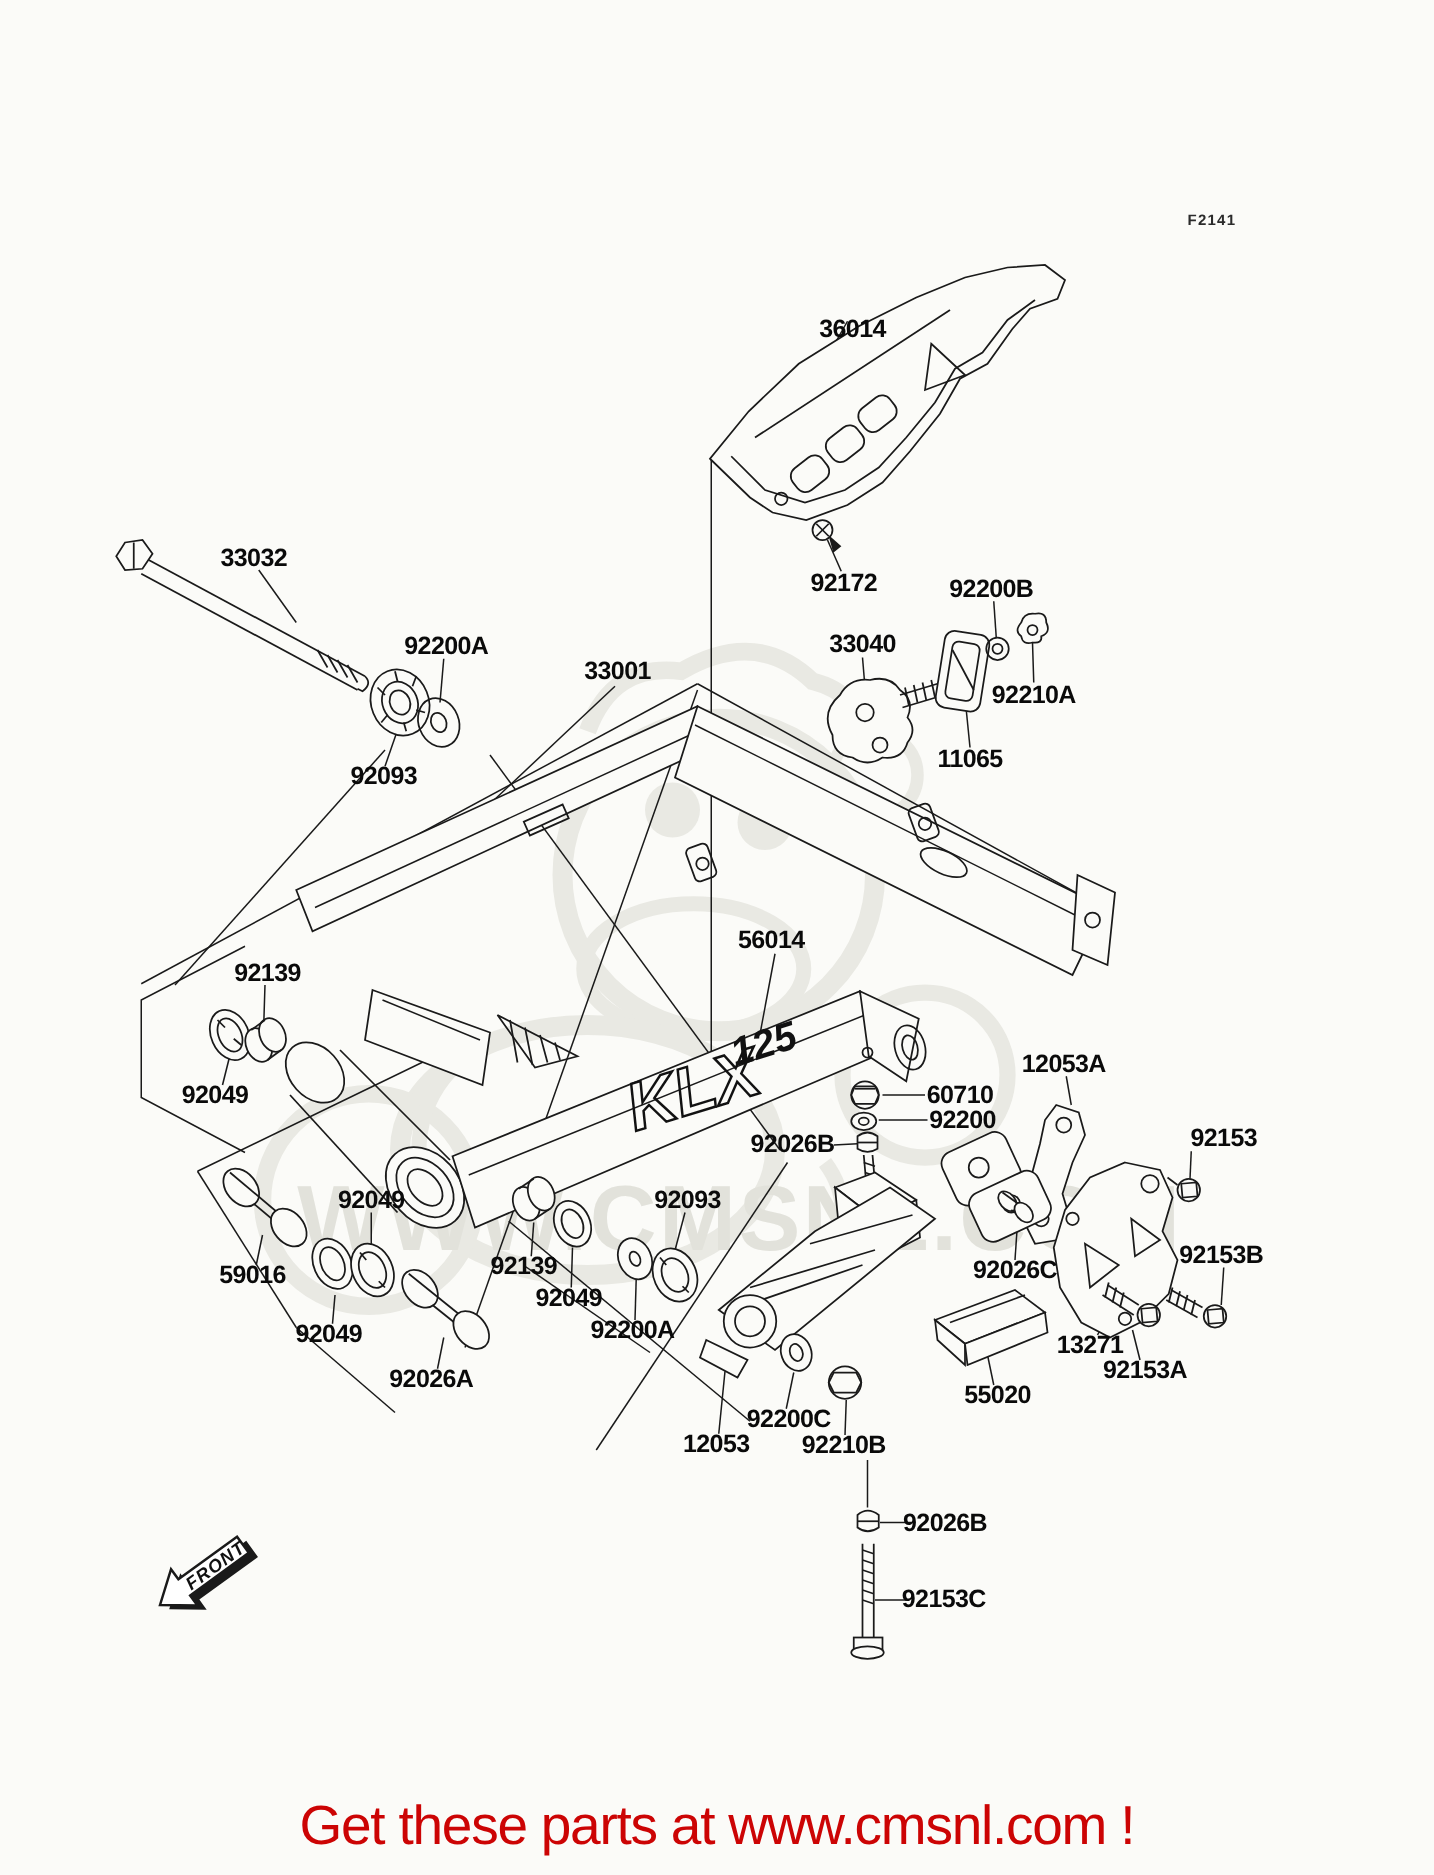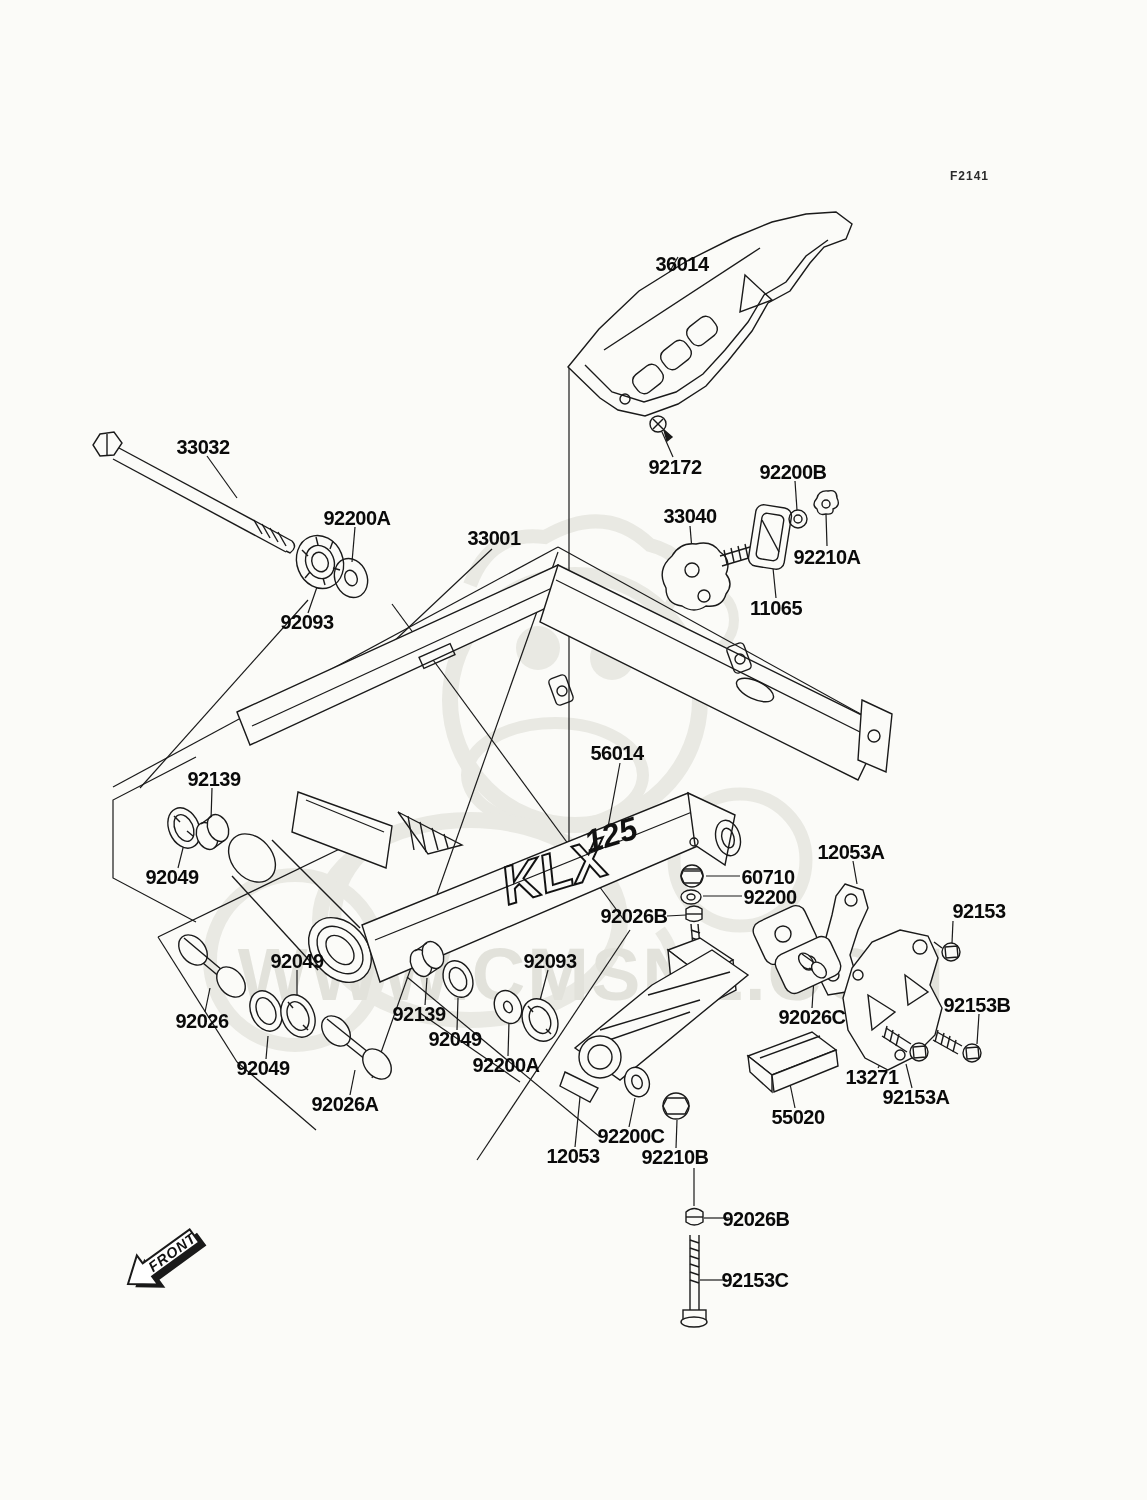--- a/index.html
+++ b/index.html
@@ -410,31 +410,34 @@
       <div class="part-label" style="left: 617px; top: 753px; text-align: center;">56014</div>
       <div class="part-label" style="left: 214px; top: 779px;">92139</div>
       <div class="part-label" style="left: 851px; top: 852px;">12053A</div>
       <div class="part-label" style="left: 172px; top: 877px;">92049</div>
       <div class="part-label" style="left: 768px; top: 877px;">60710</div>
       <div class="part-label" style="left: 770px; top: 897px;">92200</div>
       <div class="part-label" style="left: 634px; top: 916px;">92026B</div>
       <div class="part-label" style="left: 953px; top: 911px; margin-left: 26px;">92153</div>
       <div class="part-label" style="left: 297px; top: 961px;">92049</div>
       <div class="part-label" style="left: 550px; top: 961px;">92093</div>
-      <div class="part-label" style="left: 202px; top: 1021px;">92026</div>
+      <div class="part-label" style="left: 202px; top: 1021px;">59016</div>
       <div class="part-label" style="left: 419px; top: 1014px;">92139</div>
       <div class="part-label" style="left: 977px; top: 1005px;">92153B</div>
       <div class="part-label" style="left: 812px; top: 1017px;">92026C</div>
       <div class="part-label" style="left: 263px; top: 1068px;">92049</div>
       <div class="part-label" style="left: 455px; top: 1039px;">92049</div>
       <div class="part-label" style="left: 506px; top: 1065px;">92200A</div>
       <div class="part-label" style="left: 872px; top: 1077px;">13271</div>
       <div class="part-label" style="left: 345px; top: 1104px;">92026A</div>
       <div class="part-label" style="left: 916px; top: 1097px;">92153A</div>
       <div class="part-label" style="left: 798px; top: 1117px;">55020</div>
       <div class="part-label" style="left: 631px; top: 1136px;">92200C</div>
       <div class="part-label" style="left: 573px; top: 1156px;">12053</div>
       <div class="part-label" style="left: 675px; top: 1157px;">92210B</div>
       <div class="part-label" style="left: 756px; top: 1219px;">92026B</div>
       <div class="part-label" style="left: 755px; top: 1280px;">92153C</div>
     </div>
 
+  <div id="footer-band">
+    <span id="footer-text" style="color: rgb(204, 4, 4);">Get these parts at www.cmsnl.com !</span>
+  </div>
 </div>
 
 </body></html>

